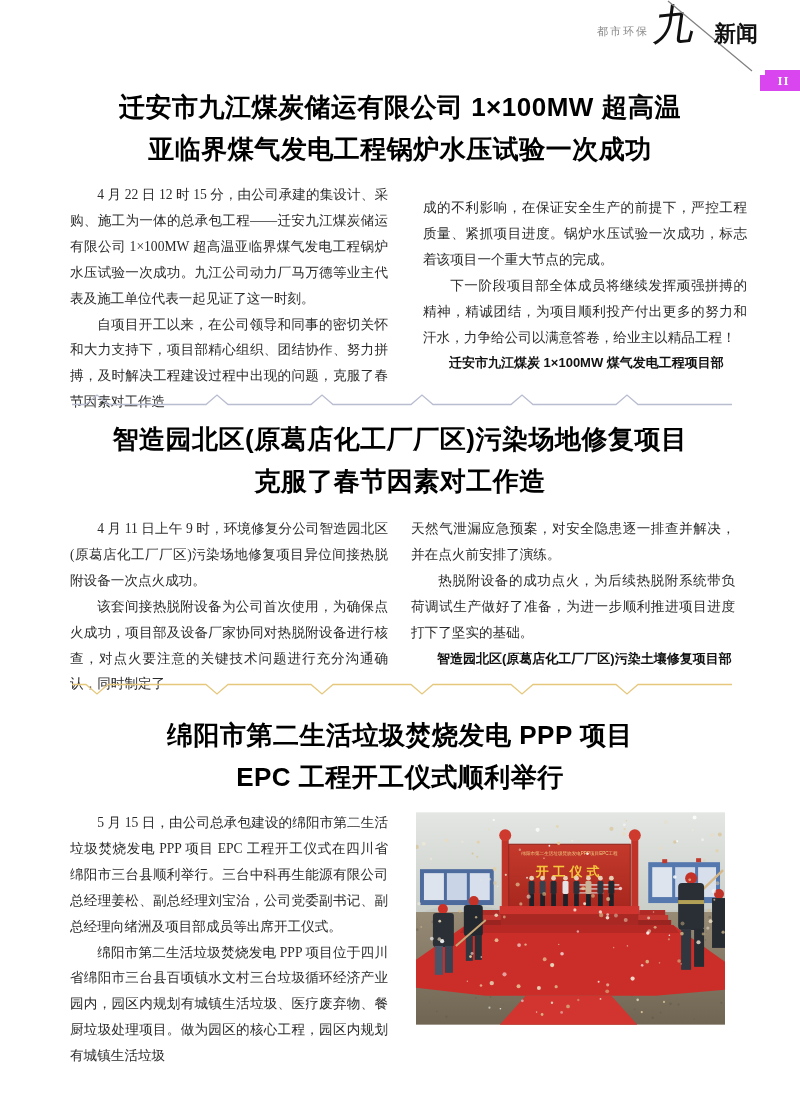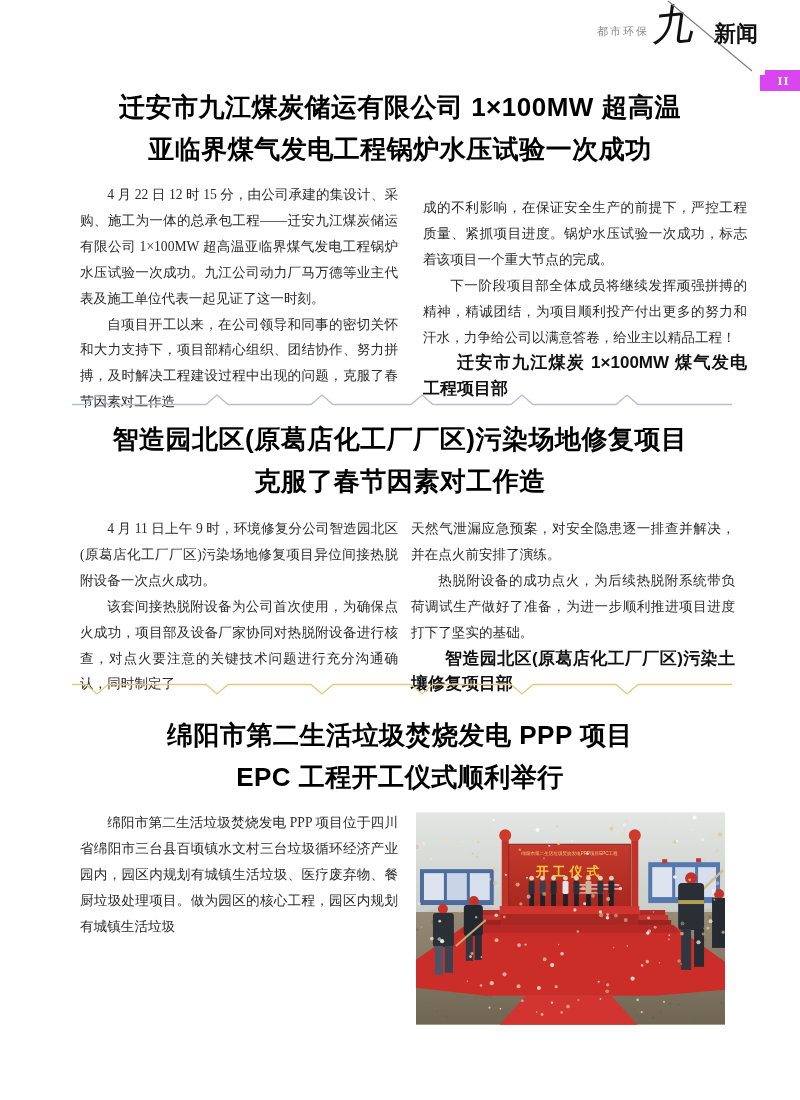--- a/index.html
+++ b/index.html
@@ -23,22 +23,22 @@
   
   .art-title{position:absolute;left:0;width:800px;text-align:center;
       font-family:"Liberation Sans",sans-serif;font-weight:bold;color:#000;
       font-size:26px;line-height:42px;letter-spacing:0.5px;}
 
   
   .col{position:absolute;font-size:13.6px;line-height:25.9px;color:#2b2b2b;}
   .col p{margin:0;text-indent:2em;text-align:justify;}
   .col p.cont{text-indent:0;}
   .sig{margin:0;text-align:right;font-family:"Liberation Sans",sans-serif;
-      font-weight:bold;font-size:17px;color:#111;text-indent:0;}
-  .col-l{left:80px;width:318px;}
+      font-weight:bold;font-size:13px;color:#111;text-indent:0;}
+  .col-l{left:70px;width:318px;}
   .col-r{left:411px;width:324px;}
 
   .divider{position:absolute;left:72px;width:660px;height:14px;}
 
   .photo{position:absolute;left:416px;top:812px;width:309px;height:213px;}
 </style>
 </head>
 <body>
 
 <div class="page">
@@ -88,20 +88,21 @@
 
   <svg class="divider" style="top:683px;" viewBox="0 0 660 14">
     <path d="M0 1.5 H14 L25 11 L36 1.5 H134 L145 11 L156 1.5 H239 L250 11 L261 1.5 H339 L350 11 L361 1.5 H439 L450 11 L461 1.5 H544 L555 11 L566 1.5 H660" fill="none" stroke="#e6c87d" stroke-width="1.3"></path>
   </svg>
 
   <div class="art-title" style="top:714px;">
     <div>绵阳市第二生活垃圾焚烧发电 PPP 项目</div>
     <div>EPC 工程开工仪式顺利举行</div>
   </div>
   <div class="col col-l" style="top:810px;">
+    <p>5 月 15 日，由公司总承包建设的绵阳市第二生活垃圾焚烧发电 PPP 项目 EPC 工程开工仪式在四川省绵阳市三台县顺利举行。三台中科再生能源有限公司总经理姜松、副总经理刘宝治，公司党委副书记、副总经理向绪洲及项目部成员等出席开工仪式。</p>
     <p>绵阳市第二生活垃圾焚烧发电 PPP 项目位于四川省绵阳市三台县百顷镇水文村三台垃圾循环经济产业园内，园区内规划有城镇生活垃圾、医疗废弃物、餐厨垃圾处理项目。做为园区的核心工程，园区内规划有城镇生活垃圾</p>
   </div>
 
   <svg class="photo" viewBox="0 0 310 213">
     <defs>
       <linearGradient id="sky" x1="0" y1="0" x2="0" y2="1">
         <stop offset="0" stop-color="#e3e6e2"></stop>
           <stop offset="1" stop-color="#c9cdc8"></stop>
       </linearGradient>
       <linearGradient id="ground" x1="0" y1="0" x2="0" y2="1">

